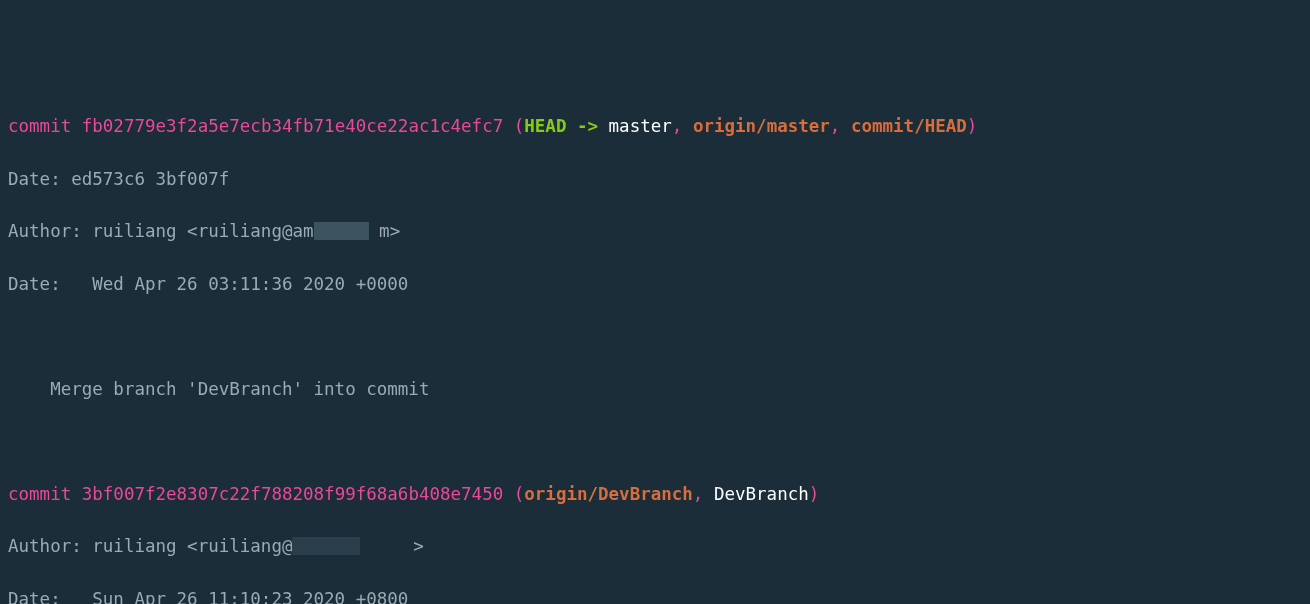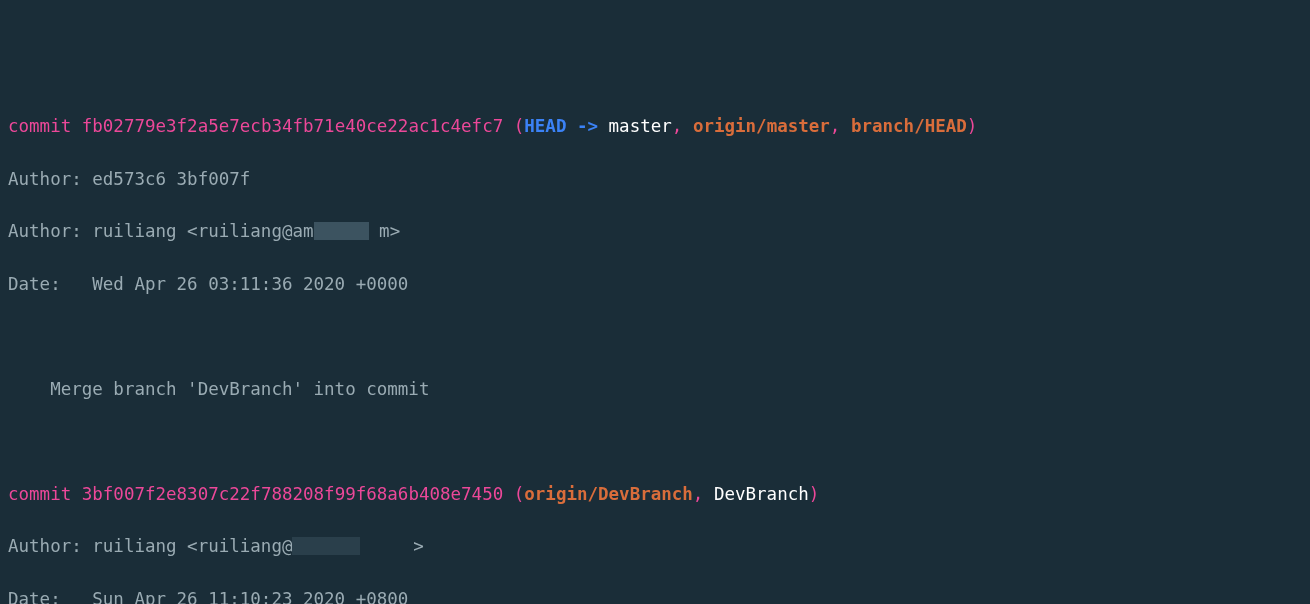--- a/index.html
+++ b/index.html
@@ -10,21 +10,21 @@
     font-size: 17.5px;
     line-height: 1.5;
     color: #9aabb3;
     width: 1310px;
     height: 604px;
     box-sizing: border-box;
     white-space: pre;
     overflow: hidden;
   }
   .yellow { color: #ec4899; }
-  .white  { color: #3b82f6; font-weight: bold;}
+  .white  { color: #84cc16; font-weight: bold;}
   .grey   { color: #ffffff; }
   .orange { color: #d96d3b; font-weight: bold;}
   .redact1 {
     display: inline-block;
     background: #3c5360;
     width: 55px;
     height: 18px;
     vertical-align: middle;
     position: relative;
     top: -1px;
@@ -38,22 +38,22 @@
     position: relative;
     top: -1px;
   }
   .line { display: block; }
 </style>
 </head>
 <body>
 
 
 
-<span class="line"><span class="yellow">commit </span><span class="yellow">fb02779e3f2a5e7ecb34fb71e40ce22ac1c4efc7</span><span class="yellow"> (</span><span class="white">HEAD -&gt; </span><span class="grey">master</span><span class="yellow">, </span><span class="orange">origin/master</span><span class="yellow">, </span><span class="orange">branch/HEAD</span><span class="yellow">)</span></span>
-<span class="line">Author: ed573c6 3bf007f</span>
+<span class="line"><span class="yellow">commit </span><span class="yellow">fb02779e3f2a5e7ecb34fb71e40ce22ac1c4efc7</span><span class="yellow"> (</span><span class="white">HEAD -&gt; </span><span class="grey">master</span><span class="yellow">, </span><span class="orange">origin/master</span><span class="yellow">, </span><span class="orange">commit/HEAD</span><span class="yellow">)</span></span>
+<span class="line">Date: ed573c6 3bf007f</span>
 <span class="line"><span>Author: ruiliang &lt;ruiliang@am</span><span class="redact1"></span> <span>m&gt;</span></span>
 <span class="line">Date:   Wed Apr 26 03:11:36 2020 +0000</span>
 <span class="line"> </span>
 <span class="line">    Merge branch 'DevBranch' into commit</span>
 <span class="line"> </span>
 <span class="line"><span class="yellow">commit </span><span class="yellow">3bf007f2e8307c22f788208f99f68a6b408e7450</span><span class="yellow"> (</span><span class="orange">origin/DevBranch</span><span class="yellow">, </span><span class="grey">DevBranch</span><span class="yellow">)</span></span>
 <span class="line"><span>Author: ruiliang &lt;ruiliang@</span><span class="redact2"></span>     <span>&gt;</span></span>
 <span class="line">Date:   Sun Apr 26 11:10:23 2020 +0800</span>
 
 

